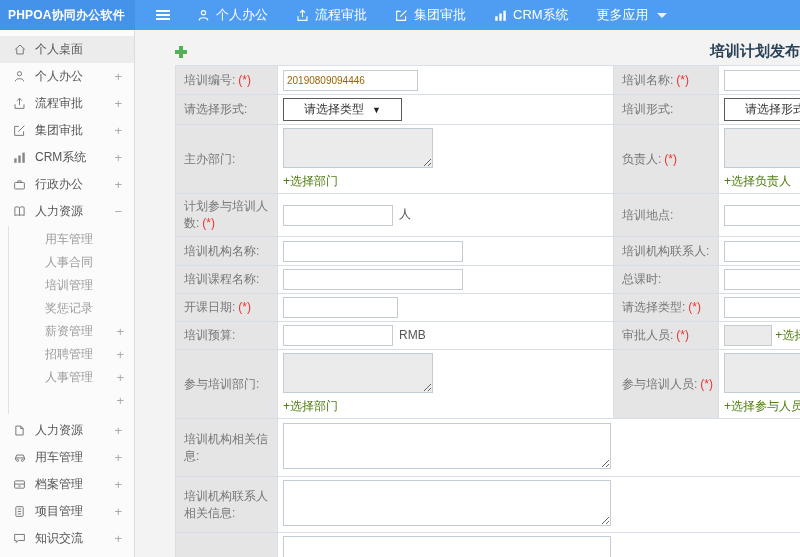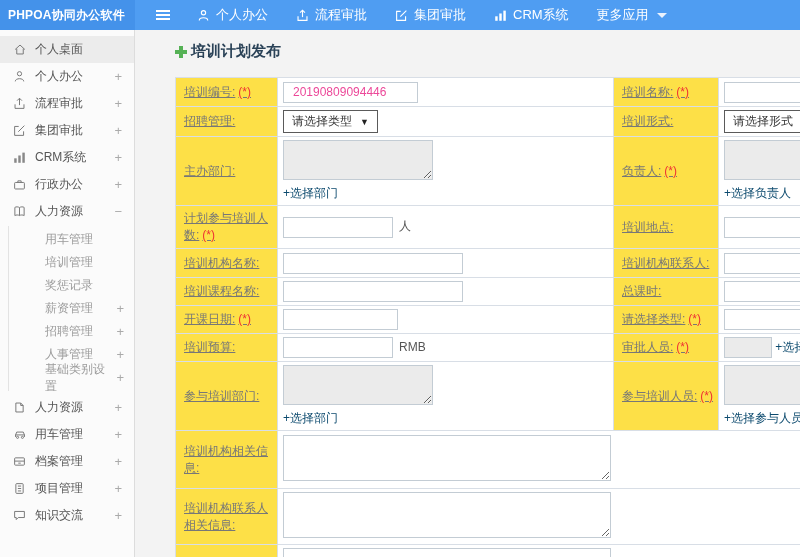--- a/index.html
+++ b/index.html
@@ -26,43 +26,43 @@
   .side-item.active{ background:#ececec; }
   .side-item .sicon{ width:15px; display:flex; justify-content:center; margin-right:8px; flex:none; }
   .side-item .sicon svg{ display:block; }
   .expand{ margin-left:auto; color:#aaa; font-size:13px; }
   .sub-list{ margin:1px 0 3px 8px; border-left:1px solid #e3e3e3; padding:2px 0; }
   .sub-item{ height:23px; display:flex; align-items:center; padding:0 10px 0 36px;
              color:#9b9b9b; font-size:12px; cursor:pointer; }
 
   
   .main{ flex:1; overflow:hidden; padding:12px 0 0 40px; }
-  .title-row{ display:flex; align-items:center; margin-bottom:16px; }
+  .title-row{ display:flex; align-items:center; margin-bottom:4px;justify-content:space-between; }
   .plus-icon{ width:12px; height:12px; margin-right:4px;
     background:
       linear-gradient(#55b155,#55b155) center/12px 4px no-repeat,
       linear-gradient(#55b155,#55b155) center/4px 12px no-repeat; }
   .page-title{ font-size:15px; font-weight:bold; color:#2a4257; }
 
   table.form{ border-collapse:collapse; width:1010px; background:#fff; table-layout:fixed; }
   td{ border:1px solid #d8dee6; font-size:12px; vertical-align:middle; }
-  td.lbl{ background:#fde047; color:#777; padding:4px 4px 4px 8px;text-decoration:underline; }
+  td.lbl{ background:#e5e5e5; color:#777; padding:4px 4px 4px 8px; }
   td.fld{ background:#fff; padding:3px 5px; }
   .req{ color:#e33; font-style:normal; margin-left:3px; }
-  .inp{ height:21px; border:1px solid #c3ccd4; padding:0 9px; font-size:12px; color:#ec4899;
+  .inp{ height:21px; border:1px solid #c3ccd4; padding:0 3px; font-size:10px; color:#a16207;
         background:#fff; vertical-align:middle; }
   .w135{width:135px;} .w110{width:110px;} .w180{width:180px;} .w115{width:115px;}
   .w150{width:150px;} .w48{width:48px; background:#ebebeb;}
   .sel{ display:inline-flex; align-items:center; gap:8px; border:1px solid #5a5a5a;
-        background:#fff; color:#333; font-size:12px; padding:2px 8px; cursor:pointer; }
+        background:#fff; color:#333; font-size:12px; padding:2px 20px; cursor:pointer; }
   .sel .arrow{ font-size:9px; color:#222; }
   textarea{ border:1px solid #c3ccd4; font-size:12px; resize:both; }
   .ta-gray{ width:150px; height:40px; background:#ebebeb; }
   .ta-wide{ width:328px; height:46px; background:#fff; }
-  .lnk{ color:#0c4a6e; text-decoration:none; font-size:12px; white-space:nowrap; }
+  .lnk{ color:#4d7c0f; text-decoration:none; font-size:12px; white-space:nowrap; }
   .stack .lnk{ display:block; margin-top:2px; }
   .suffix{ color:#555; margin-left:6px; }
 </style>
 </head>
 <body>
 
 <div class="topbar">
   <div class="logo">PHPOA协同办公软件</div>
   <div class="hamburger">
     <span class="ticon">
@@ -193,39 +193,41 @@
           </svg>
       </span>
       <span>人力资源</span>
       <span class="expand">−</span>
     </div>
     <div class="sub-list">
       <div class="sub-item">
         <span>用车管理</span>
       </div>
       <div class="sub-item">
+        <span>人事合同</span>
+      </div>
+      <div class="sub-item">
         <span>培训管理</span>
       </div>
       <div class="sub-item">
         <span>奖惩记录</span>
       </div>
       <div class="sub-item">
         <span>薪资管理</span>
         <span class="expand">+</span>
       </div>
       <div class="sub-item">
         <span>招聘管理</span>
         <span class="expand">+</span>
       </div>
       <div class="sub-item">
         <span>人事管理</span>
         <span class="expand">+</span>
       </div>
       <div class="sub-item">
-        <span>基础类别设置</span>
         <span class="expand">+</span>
       </div>
     </div>
     <div class="side-item">
       <span class="sicon">
         <svg width="13" height="13" viewBox="0 0 16 16" fill="none" stroke="#777" stroke-width="1.2">
             <path d="M3.5 2.5 H9.5 L12.5 5.5 V13.5 H3.5 Z"></path>
             <path d="M9.5 2.5 V5.5 H12.5"></path>
           </svg>
       </span>
@@ -292,21 +294,21 @@
 
       <tbody>
           <tr style="height:29px">
         <td class="lbl"><span>培训编号:</span><em class="req">(*)</em></td>
         <td class="fld"><input class="inp w135" value="20190809094446" style=""></td>
         <td class="lbl"><span>培训名称:</span><em class="req">(*)</em></td>
         <td class="fld"><input class="inp w150" style=""></td>
       </tr>
 
       <tr style="height:29px">
-        <td class="lbl"><span>招聘管理:</span></td>
+        <td class="lbl"><span>请选择形式:</span></td>
         <td class="fld">
           <span class="sel">
                 <span>请选择类型</span>
                 <span class="arrow">▼</span>
               </span>
         </td>
         <td class="lbl"><span>培训形式:</span></td>
         <td class="fld">
           <span class="sel">
                 <span>请选择形式</span>

